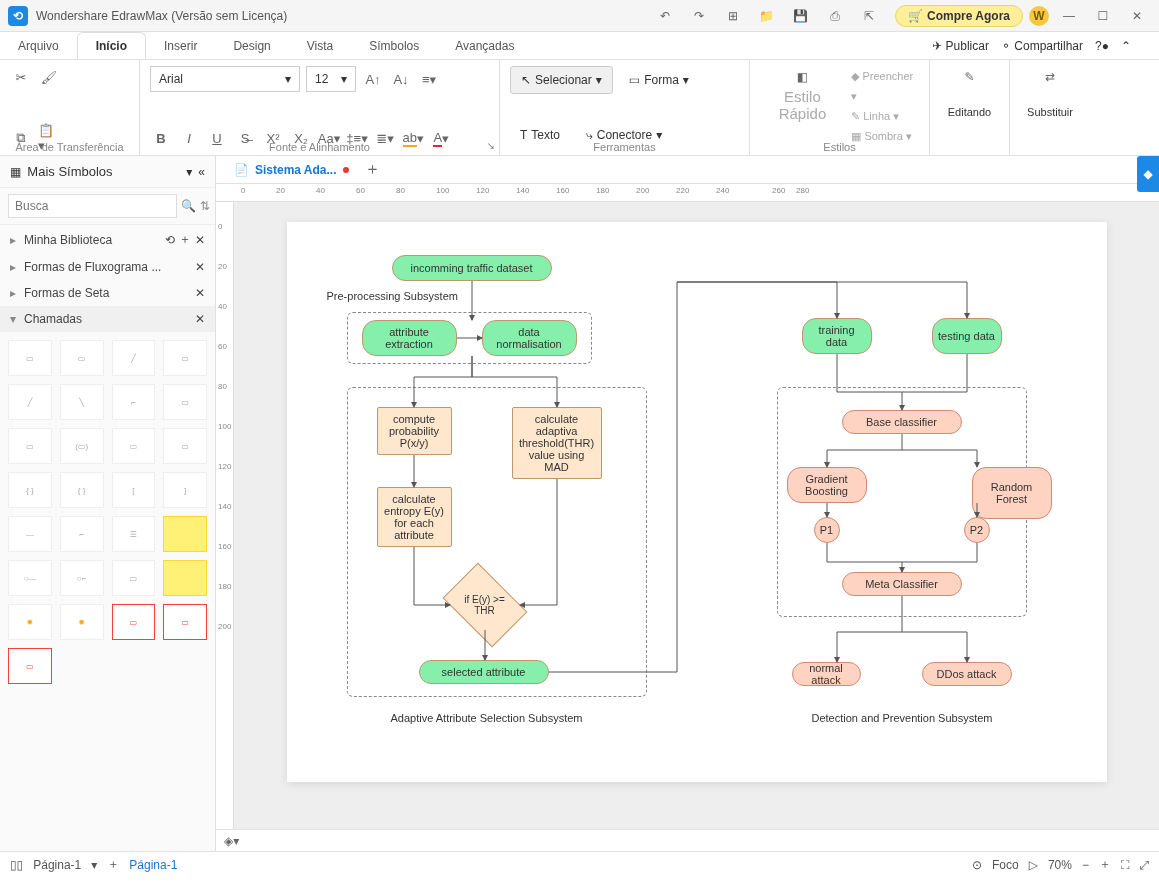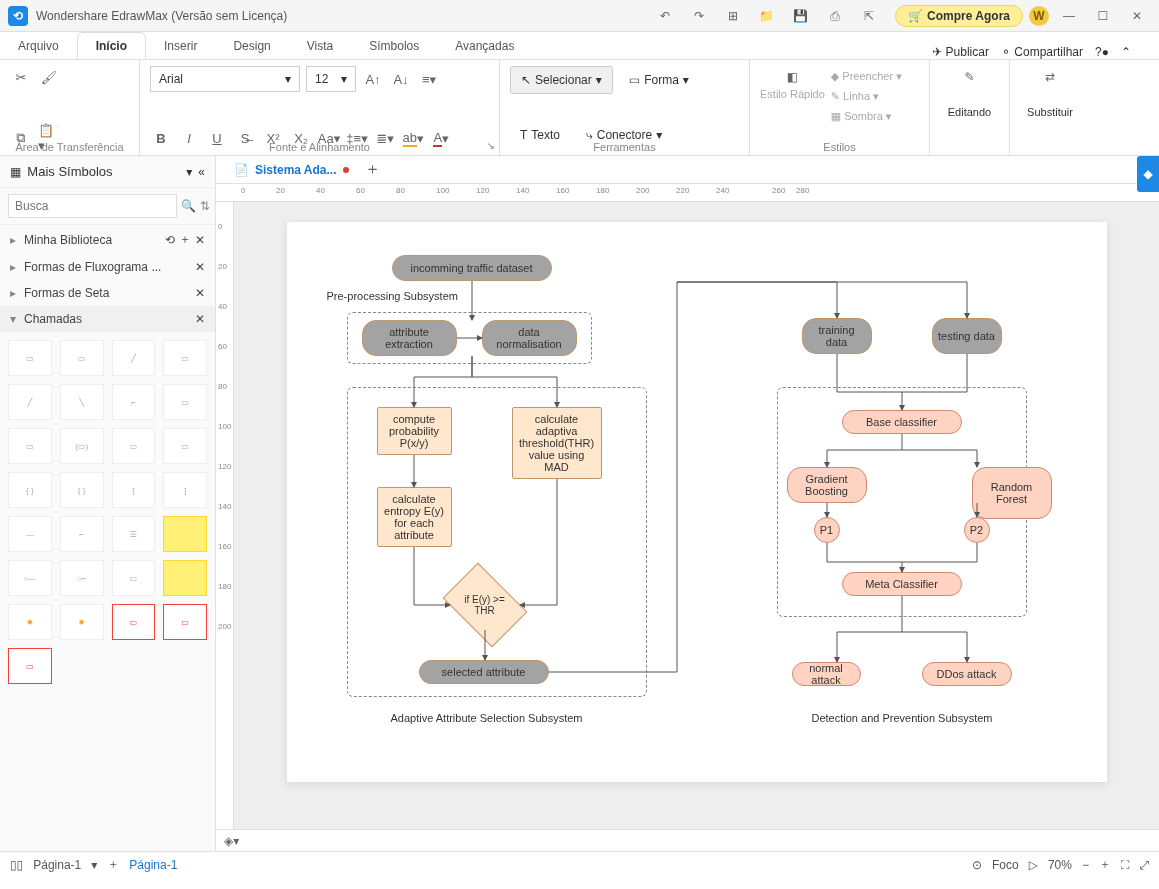--- a/index.html
+++ b/index.html
@@ -4,21 +4,21 @@
 <style>
 *{box-sizing:border-box;margin:0;padding:0;font-family:Arial,sans-serif}
 body{width:1159px;height:889px;background:#fff;overflow:hidden;font-size:12px;color:#333}
 .titlebar{height:32px;background:#f5f5f5;display:flex;align-items:center;padding:0 8px;border-bottom:1px solid #e0e0e0}
 .app-icon{width:20px;height:20px;background:#1e88e5;color:#fff;border-radius:4px;display:flex;align-items:center;justify-content:center;font-weight:bold;margin-right:8px}
 .title-text{flex:1;color:#555}
 .title-btns{display:flex;align-items:center;gap:6px}
 .title-btn{width:28px;height:24px;display:flex;align-items:center;justify-content:center;color:#666;cursor:pointer}
 .buy-btn{background:#ffef99;border:1px solid #e8d860;border-radius:12px;padding:3px 12px;display:flex;align-items:center;gap:4px;font-size:12px;font-weight:bold;color:#333}
 .w-badge{width:20px;height:20px;background:#f5c842;border-radius:50%;display:flex;align-items:center;justify-content:center;font-weight:bold;color:#7a5c00}
-.menubar{height:28px;display:flex;align-items:flex-end;border-bottom:1px solid #e0e0e0}
+.menubar{height:28px;display:flex;align-items:center;border-bottom:1px solid #e0e0e0}
 .menu-tab{padding:0 18px;height:100%;display:flex;align-items:center;cursor:pointer;color:#555}
 .menu-tab.active{background:#fff;font-weight:bold;color:#333;border:1px solid #ddd;border-bottom:0;border-radius:6px 6px 0 0}
 .menu-right{margin-left:auto;display:flex;gap:12px;padding-right:28px;align-items:center}
 .ribbon{height:96px;background:#fff;border-bottom:1px solid #e0e0e0;display:flex}
 .rib-group{border-right:1px solid #e0e0e0;padding:6px 10px;display:flex;flex-direction:column;justify-content:space-between;position:relative}
 .rib-label{text-align:center;font-size:11px;color:#888;position:absolute;bottom:2px;left:0;right:0}
 .rib-row{display:flex;gap:6px;align-items:center}
 .rib-icon{width:22px;height:22px;display:flex;align-items:center;justify-content:center;color:#666;cursor:pointer;font-size:13px}
 .rib-big-icon{width:22px;height:22px;color:#666;display:flex;align-items:center;justify-content:center}
 .select-box{border:1px solid #ccc;height:26px;padding:0 8px;display:flex;align-items:center;background:#fff;font-size:12px;gap:4px}
@@ -43,21 +43,21 @@
 .doc-tab .dirty{width:6px;height:6px;background:#e53935;border-radius:50%}
 .ruler-h{height:18px;background:#fff;border-bottom:1px solid #ddd;position:relative;font-size:8px;color:#888}
 .ruler-tick{position:absolute;top:2px}
 .canvas-wrap{flex:1;display:flex;overflow:hidden}
 .ruler-v{width:18px;background:#fff;border-right:1px solid #ddd;position:relative;font-size:8px;color:#888}
 .ruler-tick-v{position:absolute;left:2px;writing-mode:horizontal-tb}
 .canvas{flex:1;background:#eee;overflow:auto;padding:20px;position:relative}
 .page{width:820px;height:560px;background:#fff;margin:0 auto;position:relative;box-shadow:0 2px 8px rgba(0,0,0,0.1)}
 
 .node{position:absolute;text-align:center;font-size:11px;display:flex;align-items:center;justify-content:center;padding:4px}
-.terminator{background:#a3a3a3;border:1px solid #c0976b;border-radius:14px}
+.terminator{background:#86efac;border:1px solid #c0976b;border-radius:14px}
 .process{background:#ffe7ce;border:1px solid #c0976b;border-radius:2px}
 .circle-node{background:#ffe7ce;border:1px solid #c0976b;border-radius:50%}
 .diamond{background:#ffe7ce;border:1px solid #c0976b;transform:rotate(45deg)}
 .pink-term{background:#ffd3c2;border:1px solid #d08a72;border-radius:14px}
 .dash-box{position:absolute;border:1px dashed #888;border-radius:6px}
 .sub-label{position:absolute;font-size:11px;color:#333}
 .color-bar{height:22px;display:flex;align-items:center;padding:0 8px;gap:1px;background:#fff;border-top:1px solid #e0e0e0}
 .swatch{width:11px;height:11px}
 .statusbar{height:26px;border-top:1px solid #e0e0e0;display:flex;align-items:center;padding:0 10px;gap:10px;font-size:12px;color:#555}
 .statusbar .sep{flex:1}
@@ -161,21 +161,21 @@
     <div class="rib-row">
       <div class="pill-btn" style="border:none">T <span>Texto</span></div>
       <div class="pill-btn" style="border:none">⤷ <span>Conectore</span> ▾</div>
     </div>
     <div class="rib-label">Ferramentas</div>
   </div>
   <div class="rib-group" style="width:180px">
     <div style="display:flex;gap:6px">
       <div style="text-align:center;color:#aaa">
         <div class="rib-big-icon" style="margin:0 auto">◧</div>
-        <div style="font-size:11px">Estilo Rápido</div>
+        <div style="font-size:15px">Estilo Rápido</div>
       </div>
       <div style="font-size:11px;color:#aaa;line-height:20px">
         <div>◆ <span>Preencher</span> ▾</div>
         <div>✎ <span>Linha</span> ▾</div>
         <div>▦ <span>Sombra</span> ▾</div>
       </div>
     </div>
     <div class="rib-label">Estilos</div>
   </div>
   <div class="rib-group" style="width:80px;align-items:center">

